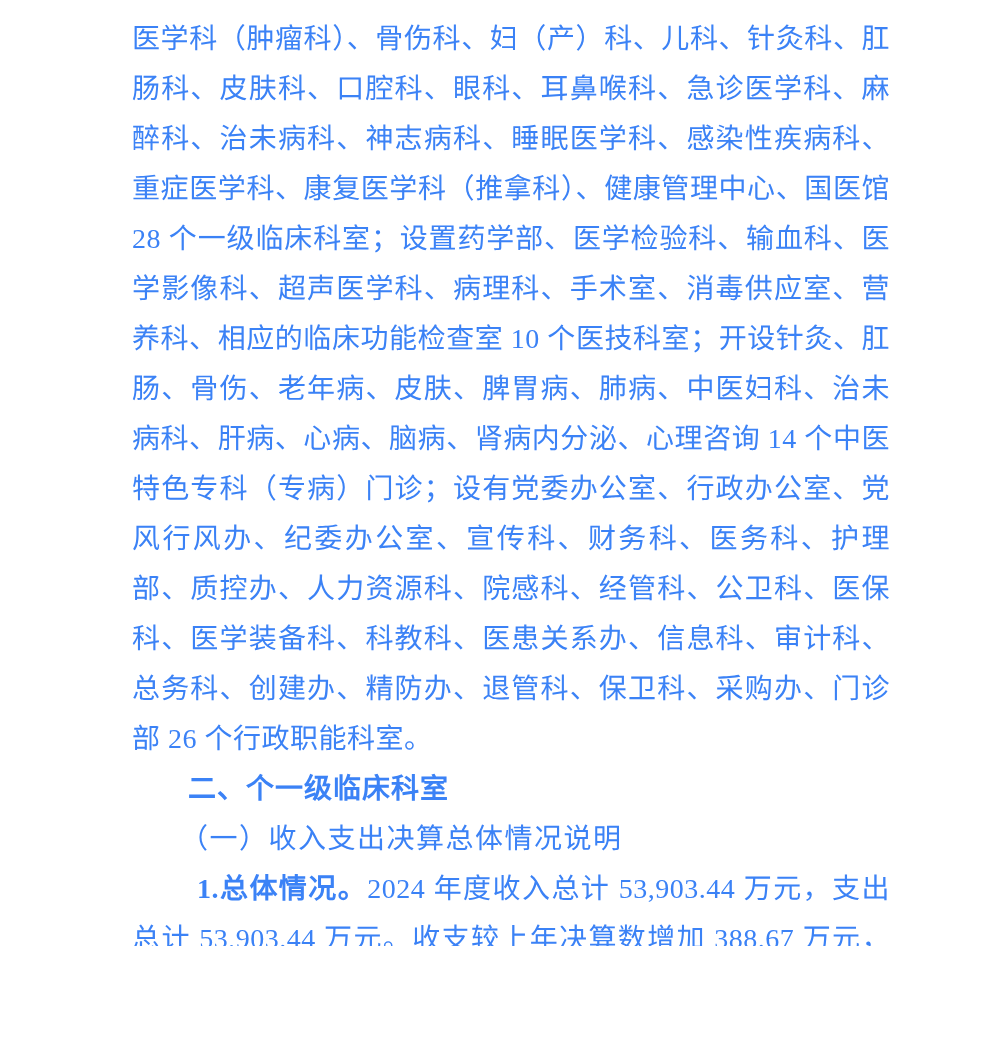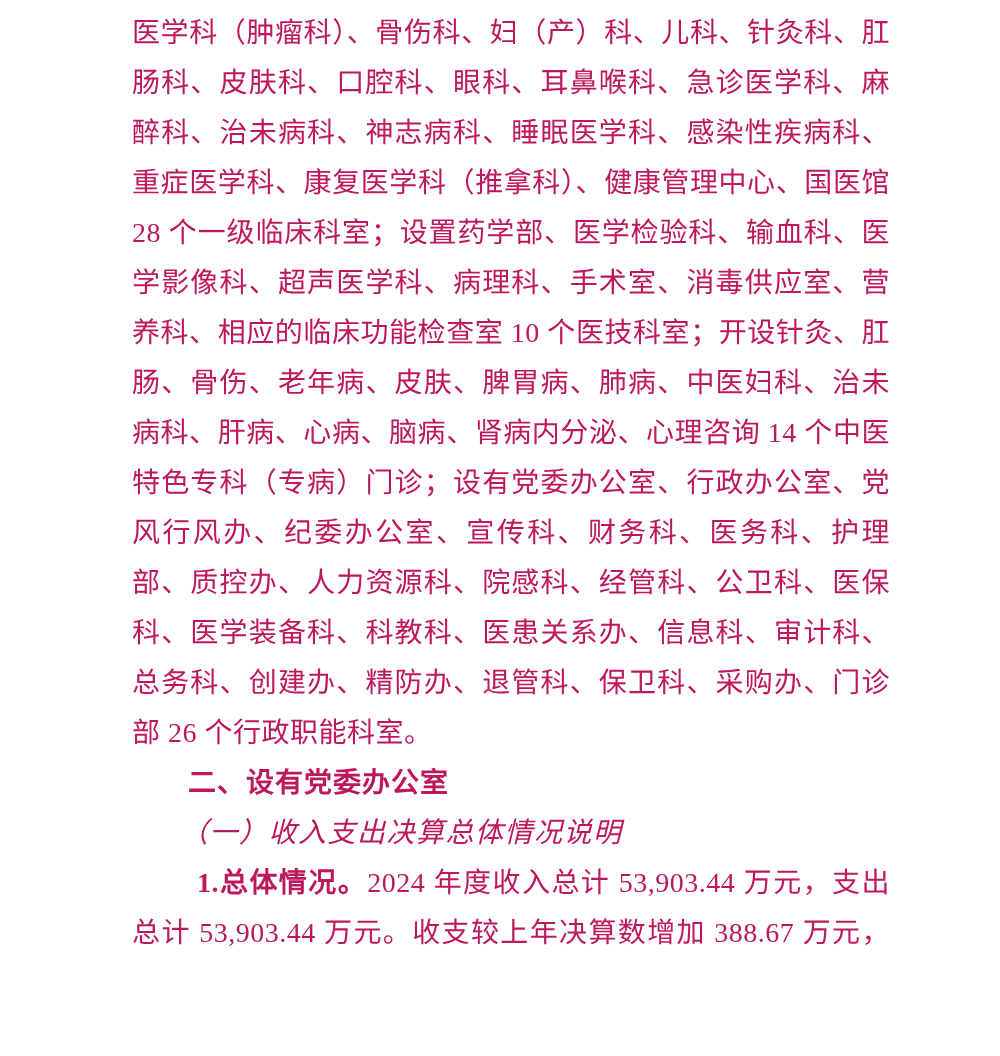--- a/index.html
+++ b/index.html
@@ -7,23 +7,23 @@
     padding: 0;
     background: #ffffff;
   }
   .page {
     position: relative;
     width: 1000px;
     height: 946px;
     margin: 0 auto;
     background: #ffffff;
     box-sizing: border-box;
-    padding: 8px 110px 0 132px;
+    padding: 14px 110px 0 132px;
     overflow: hidden;
-    color: #be185d;
+    color: #3b82f6;
     font-family: "Liberation Serif", "DejaVu Serif", serif;
   }
   .body-text {
     margin: 0;
     font-size: 28px;
     line-height: 50px;
     text-align: justify;
     text-justify: inter-ideograph;
     letter-spacing: 0.5px;
   }
@@ -37,34 +37,33 @@
     font-size: 28px;
     line-height: 50px;
     text-indent: 56px;
     letter-spacing: 1px;
   }
   .subsection-heading {
     margin: 0;
     font-size: 28px;
     line-height: 50px;
     text-indent: 48px;
-    font-style: italic; 
     letter-spacing: 1.5px;
   }
   .lead-bold {
     font-weight: bold;
     margin-left: 9px;
   }
 </style>
 </head>
 <body>
 
 <div class="page">
 
   <p class="body-text">医学科（肿瘤科）、骨伤科、妇（产）科、儿科、针灸科、肛肠科、皮肤科、口腔科、眼科、耳鼻喉科、急诊医学科、麻醉科、治未病科、神志病科、睡眠医学科、感染性疾病科、重症医学科、康复医学科（推拿科）、健康管理中心、国医馆 28 个一级临床科室；设置药学部、医学检验科、输血科、医学影像科、超声医学科、病理科、手术室、消毒供应室、营养科、相应的临床功能检查室 10 个医技科室；开设针灸、肛肠、骨伤、老年病、皮肤、脾胃病、肺病、中医妇科、治未病科、肝病、心病、脑病、肾病内分泌、心理咨询 14 个中医特色专科（专病）门诊；设有党委办公室、行政办公室、党风行风办、纪委办公室、宣传科、财务科、医务科、护理部、质控办、人力资源科、院感科、经管科、公卫科、医保科、医学装备科、科教科、医患关系办、信息科、审计科、总务科、创建办、精防办、退管科、保卫科、采购办、门诊部 26 个行政职能科室。</p>
 
-  <h2 class="section-heading">二、设有党委办公室</h2>
+  <h2 class="section-heading">二、个一级临床科室</h2>
 
   <p class="subsection-heading">（一）收入支出决算总体情况说明</p>
 
   <p class="body-text indent2"><span class="lead-bold">1.总体情况。</span><span>2024 年度收入总计 53,903.44 万元，支出总计 53,903.44 万元。收支较上年决算数增加 388.67 万元，增长 0.73%，主要原因是我院充分发挥中医药特色优势，持续提升医疗服务能力，使得 2024 年度门急诊患者、住院患者、住院手术量等同比均有提升，事业收入较上年实现显著增加。</span></p>
 
 </div>
 
 </body></html>

